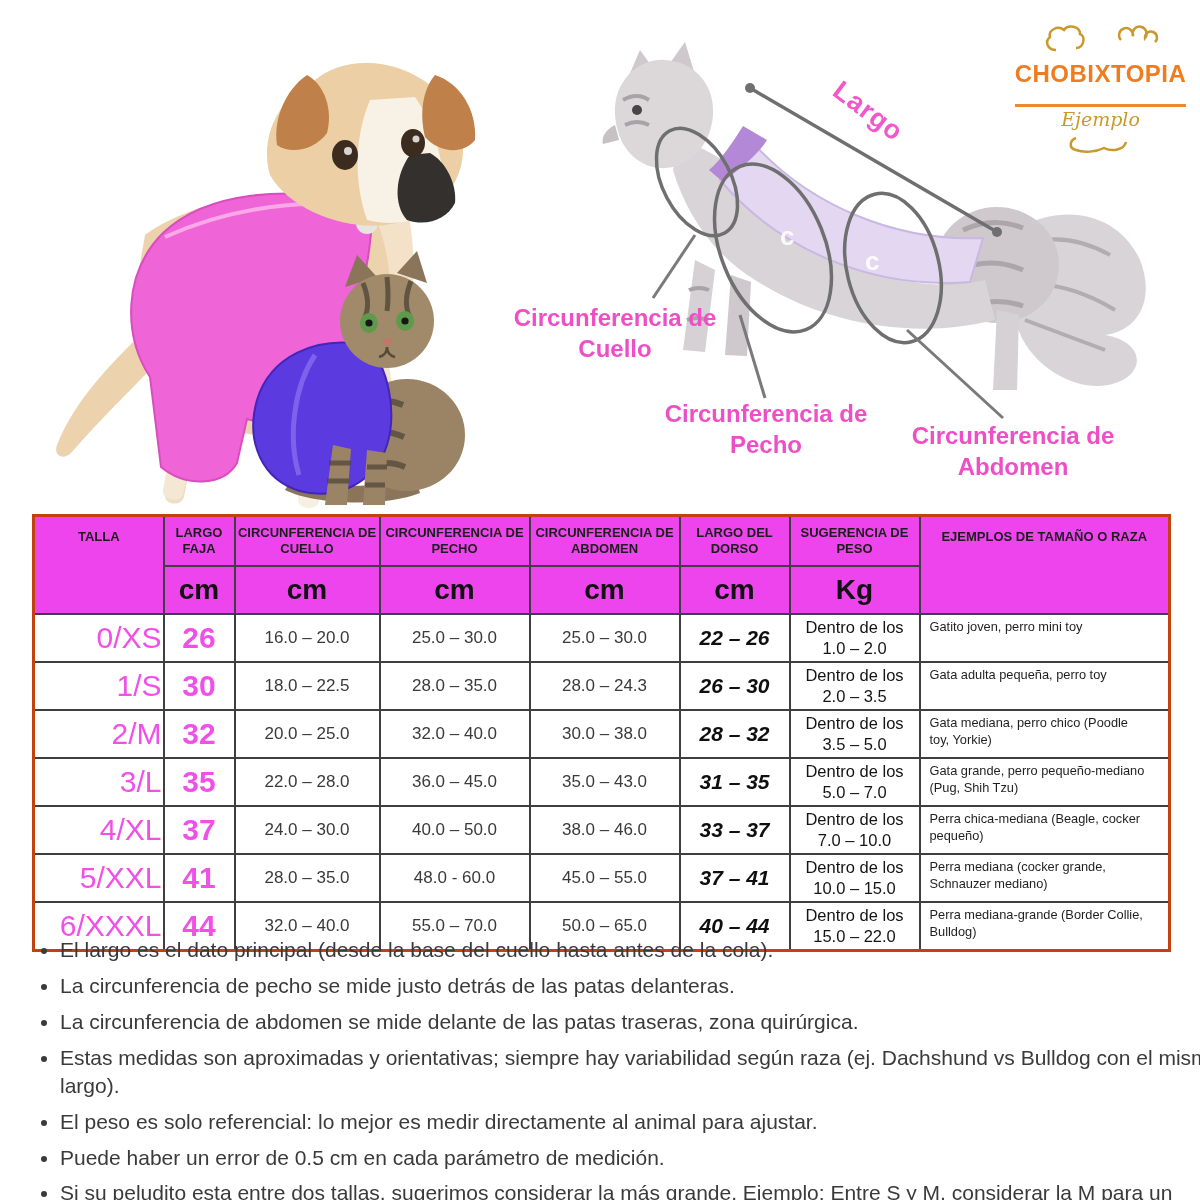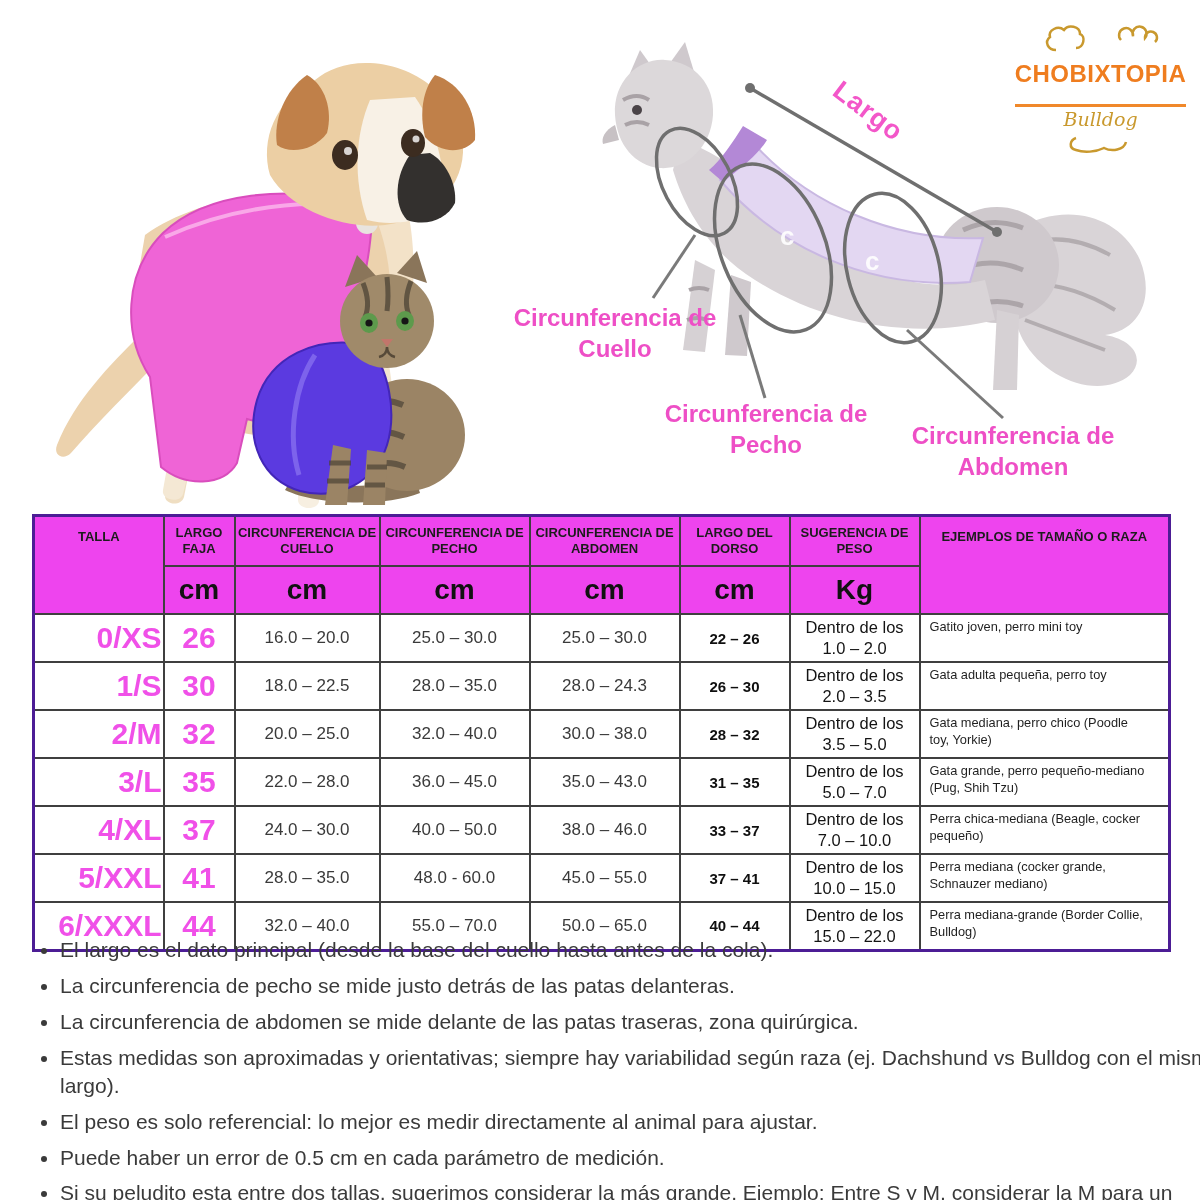--- a/index.html
+++ b/index.html
@@ -17,31 +17,31 @@
   .logo{position:absolute;left:1008px;top:22px;width:185px;text-align:center;z-index:6;}
   .logo-title{color:#ef7d1f;font-size:24px;font-weight:bold;letter-spacing:.5px;
               border-bottom:3px solid #f0882a;padding-bottom:16px;display:inline-block;}
   .logo-sub{color:#c9992e;font-family:"DejaVu Serif",serif;font-style:italic;
             font-size:19px;margin-top:1px;}
 
   
   table.size{position:absolute;left:32px;top:514px;width:1136px;border-collapse:collapse;
              table-layout:fixed;}
   table.size td,table.size th{border:2px solid #3f3f3f;overflow:hidden;}
-  table.size{border:3px solid #4c1d95;}
+  table.size{border:3px solid #c2410c;}
   th.hdr{background:#ee44ee;color:#1c1c1c;font-size:13px;font-weight:bold;
          line-height:1.25;padding:2px 2px;}
   th.hdr-top{vertical-align:top;padding-top:12px;}
   th.unit{background:#ee44ee;color:#111;font-size:28px;font-weight:bold;height:44px;}
   tr.name-row th{height:44px;}
   tr.data{height:48px;}
-  td.talla{color:#f050e8;font-size:30px;font-weight:bold;text-align:right;}
+  td.talla{color:#f050e8;font-size:30px;font-weight:normal;text-align:right;}
   td.faja{color:#f050e8;font-size:30px;font-weight:bold;text-align:center;}
   td.meas{color:#3a3a3a;font-size:17px;text-align:center;}
-  td.dorso{color:#0f0f0f;font-size:15px;font-weight:bold;text-align:center;}
+  td.dorso{color:#0f0f0f;font-size:21px;font-weight:bold;text-align:center;font-style:italic;}
   td.peso{color:#141414;font-size:16.5px;text-align:center;line-height:1.25;margin-top:40px;}
   td.ejem{color:#1f1f1f;font-size:12.8px;text-align:left;vertical-align:top;
           padding:4px 22px 2px 9px;line-height:1.3;}
 
   
   ul.notes{position:absolute;left:20px;top:936px;width:1168px;margin:0;
            padding-left:40px;list-style:disc;}
   ul.notes li{font-size:21px;color:#3a3a3a;line-height:1.33;margin-bottom:8px;}
 </style>
 </head>
@@ -172,21 +172,21 @@
   <div class="meas-label" style="left:505px;top:302px;width:220px;">Circunferencia de Cuello</div>
   <div class="meas-label" style="left:652px;top:398px;width:228px;">Circunferencia de Pecho</div>
   <div class="meas-label" style="left:893px;top:420px;width:240px;">Circunferencia de Abdomen</div>
 
   <div class="logo">
     <svg width="150" height="34" viewBox="0 0 150 34">
       <path d="M30,28 C22,28 18,20 24,15 C22,8 32,3 38,8 C42,2 54,4 54,12 C60,14 58,26 50,26" fill="none" stroke="#c9992e" stroke-width="2.5"></path>
       <path d="M95,18 a7,7 0 1,1 12,-4 a7,7 0 1,1 12,2 a6,6 0 1,1 10,4" fill="none" stroke="#c9992e" stroke-width="2.5"></path>
     </svg>
     <div class="logo-title">CHOBIXTOPIA</div>
-    <div class="logo-sub">Bulldog</div>
+    <div class="logo-sub">Ejemplo</div>
     <svg width="90" height="26" viewBox="0 0 90 26">
       <path d="M20,8 C14,10 12,18 20,20 C28,23 40,22 48,18 C56,22 68,20 70,12" fill="none" stroke="#c9992e" stroke-width="2.5"></path>
     </svg>
   </div>
 
   <table class="size">
     <colgroup>
       <col style="width:130px">
         <col style="width:71px">
         <col style="width:145px">

